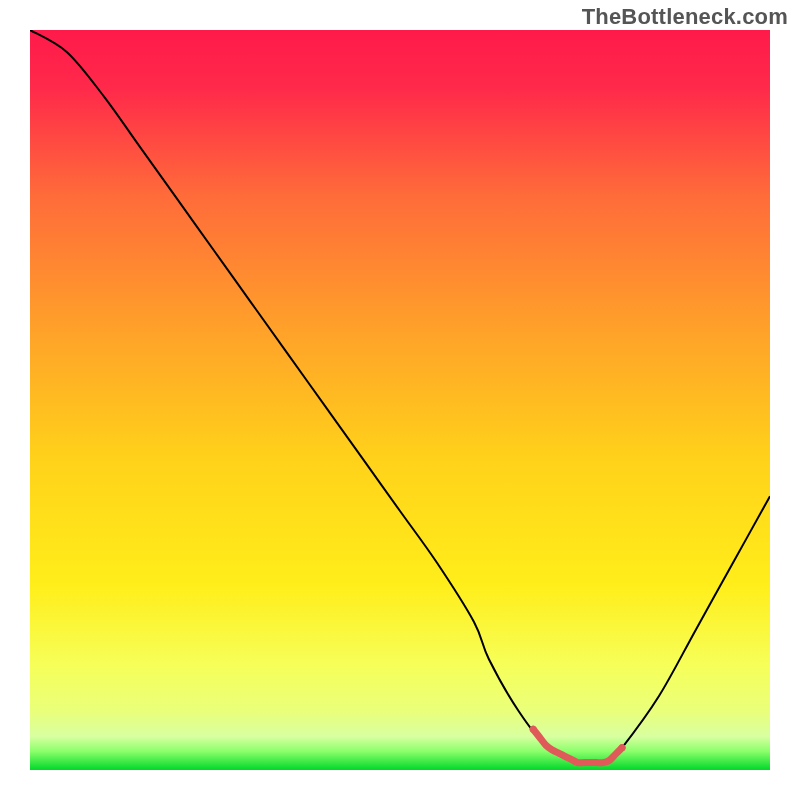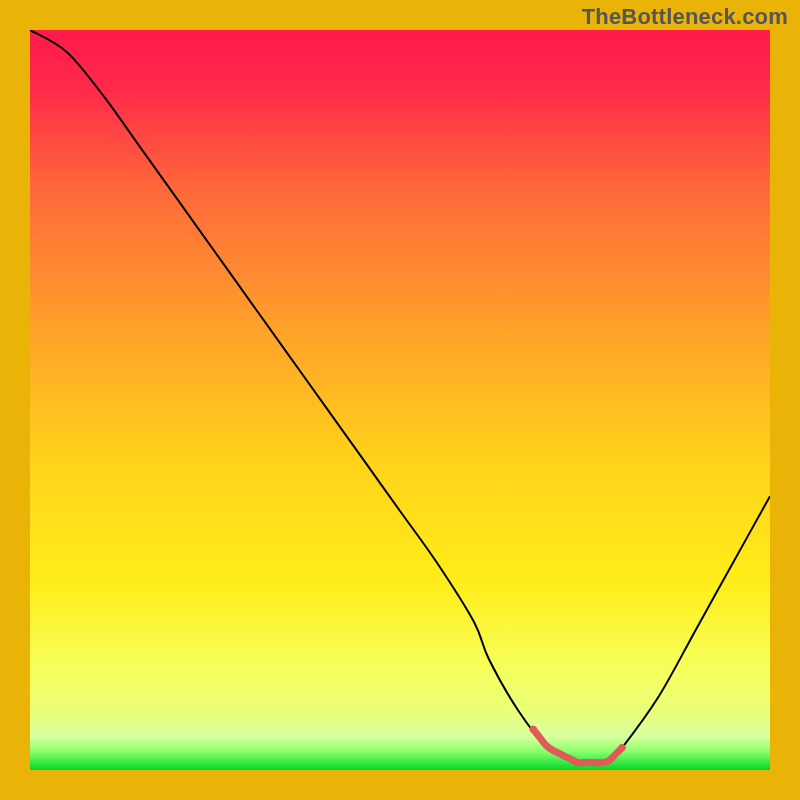--- a/index.html
+++ b/index.html
@@ -1,21 +1,21 @@
 <!DOCTYPE html>
 <html><head>
 <meta charset="utf-8">
 <style>
   * { margin: 0; padding: 0; box-sizing: border-box; }
   html, body { width: 800px; height: 800px; overflow: hidden; background: #000; }
   .container {
     width: 800px;
     height: 800px;
     position: relative;
-    background: #eab308;
+    background: #ffffff;
   }
   .watermark {
     position: absolute;
     top: 4px;
     right: 12px;
     color: #555;
     font-family: Arial, Helvetica, sans-serif;
     font-size: 22px;
     font-weight: 600;
     letter-spacing: 0.2px;

